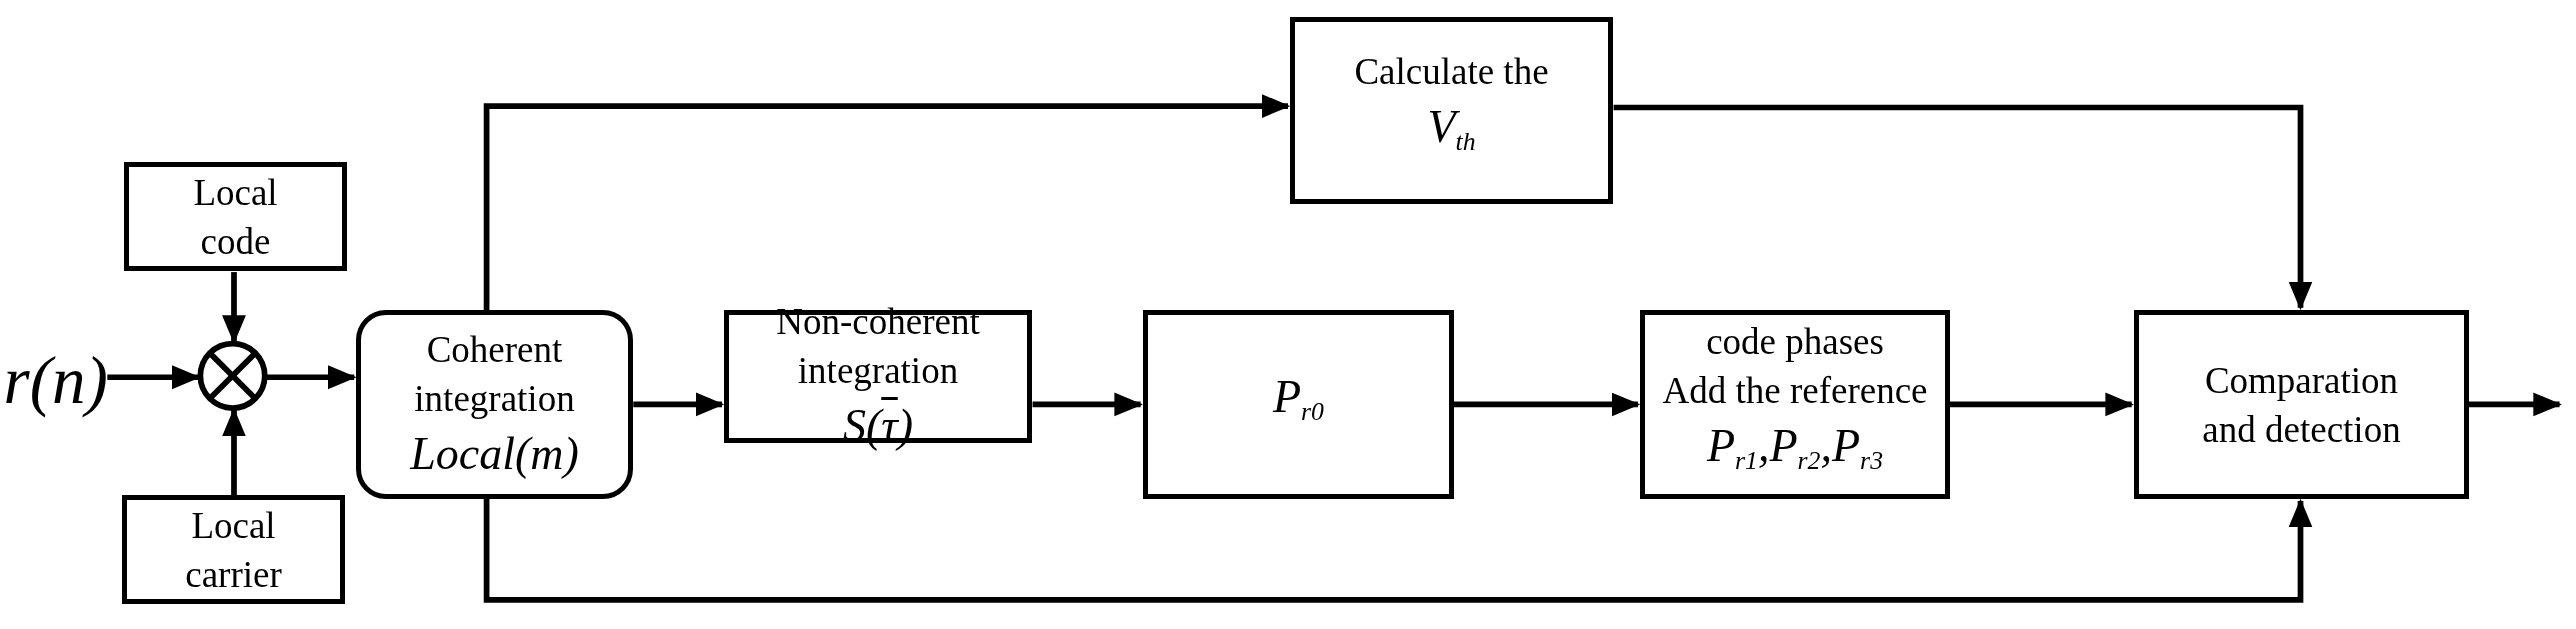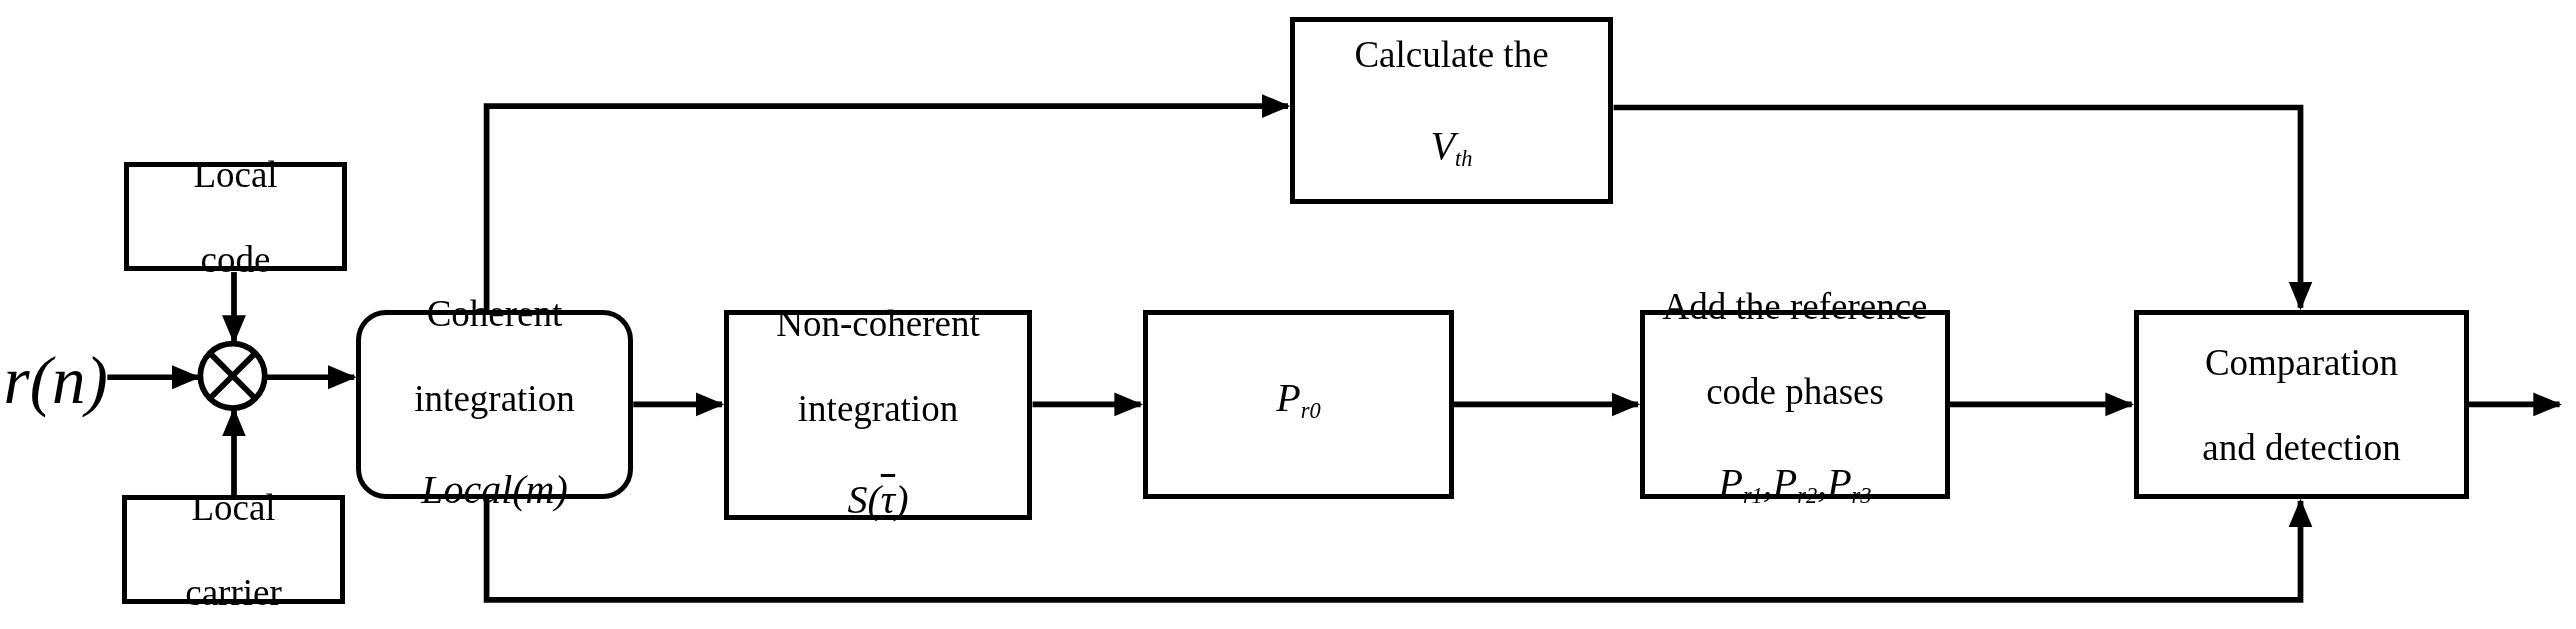--- a/index.html
+++ b/index.html
@@ -8,24 +8,23 @@
     background:#ffffff;color:#000000;
     font-family:"Liberation Serif", serif;
     overflow:hidden;
   }
   #lines{position:absolute;left:0;top:0;width:2576px;height:630px;z-index:1;}
   .box{
     position:absolute;z-index:2;box-sizing:border-box;
     border:5.7px solid #000;background:#fff;
     display:flex;flex-direction:column;align-items:center;justify-content:center;
     text-align:center;
-    gap:36px;
   }
   .bl{font-size:37px;line-height:49px;white-space:nowrap;}
-  .formula{font-size:40px;line-height:62px;font-style:italic;white-space:nowrap;}
+  .formula{font-size:46px;line-height:62px;font-style:italic;white-space:nowrap;}
   .formula .sub{font-size:0.56em;vertical-align:-0.32em;}
   .ovl{text-decoration:overline;text-decoration-thickness:2.9px;}
   .input-label{
     position:absolute;z-index:2;font-size:67px;font-style:italic;
     text-align:center;white-space:nowrap;
   }
 </style>
 </head>
 <body>
 
@@ -81,33 +80,33 @@
   <div class="bl">Local</div>
   <div class="bl">carrier</div>
 </div>
 
 <div class="box" style="left:356px;top:310px;width:277px;height:189px;border-radius:30px;">
   <div class="bl">Coherent</div>
   <div class="bl">integration</div>
   <div class="formula">Local(m)</div>
 </div>
 
-<div class="box" style="left:724px;top:310px;width:308px;height:210px;">
+<div class="box" style="left:724px;top:310px;width:308px;height:133px;">
   <div class="bl">Non-coherent</div>
   <div class="bl">integration</div>
   <div class="formula"><span>S(</span><span class="ovl">τ</span><span>)</span></div>
 </div>
 
 <div class="box" style="left:1143px;top:310px;width:311px;height:189px;">
   <div class="formula"><span>P</span><span class="sub">r0</span></div>
 </div>
 
 <div class="box" style="left:1640px;top:310px;width:310px;height:189px;">
+  <div class="bl">code phases</div>
   <div class="bl">Add the reference</div>
-  <div class="bl">code phases</div>
   <div class="formula"><span>P</span><span class="sub">r1</span><span>,</span><span>P</span><span class="sub">r2</span><span>,</span><span>P</span><span class="sub">r3</span></div>
 </div>
 
 <div class="box" style="left:2134px;top:310px;width:335px;height:189px;">
   <div class="bl">Comparation</div>
   <div class="bl">and detection</div>
 </div>
 
 <div class="box" style="left:1290px;top:16.5px;width:323px;height:187px;">
   <div class="bl">Calculate the</div>

